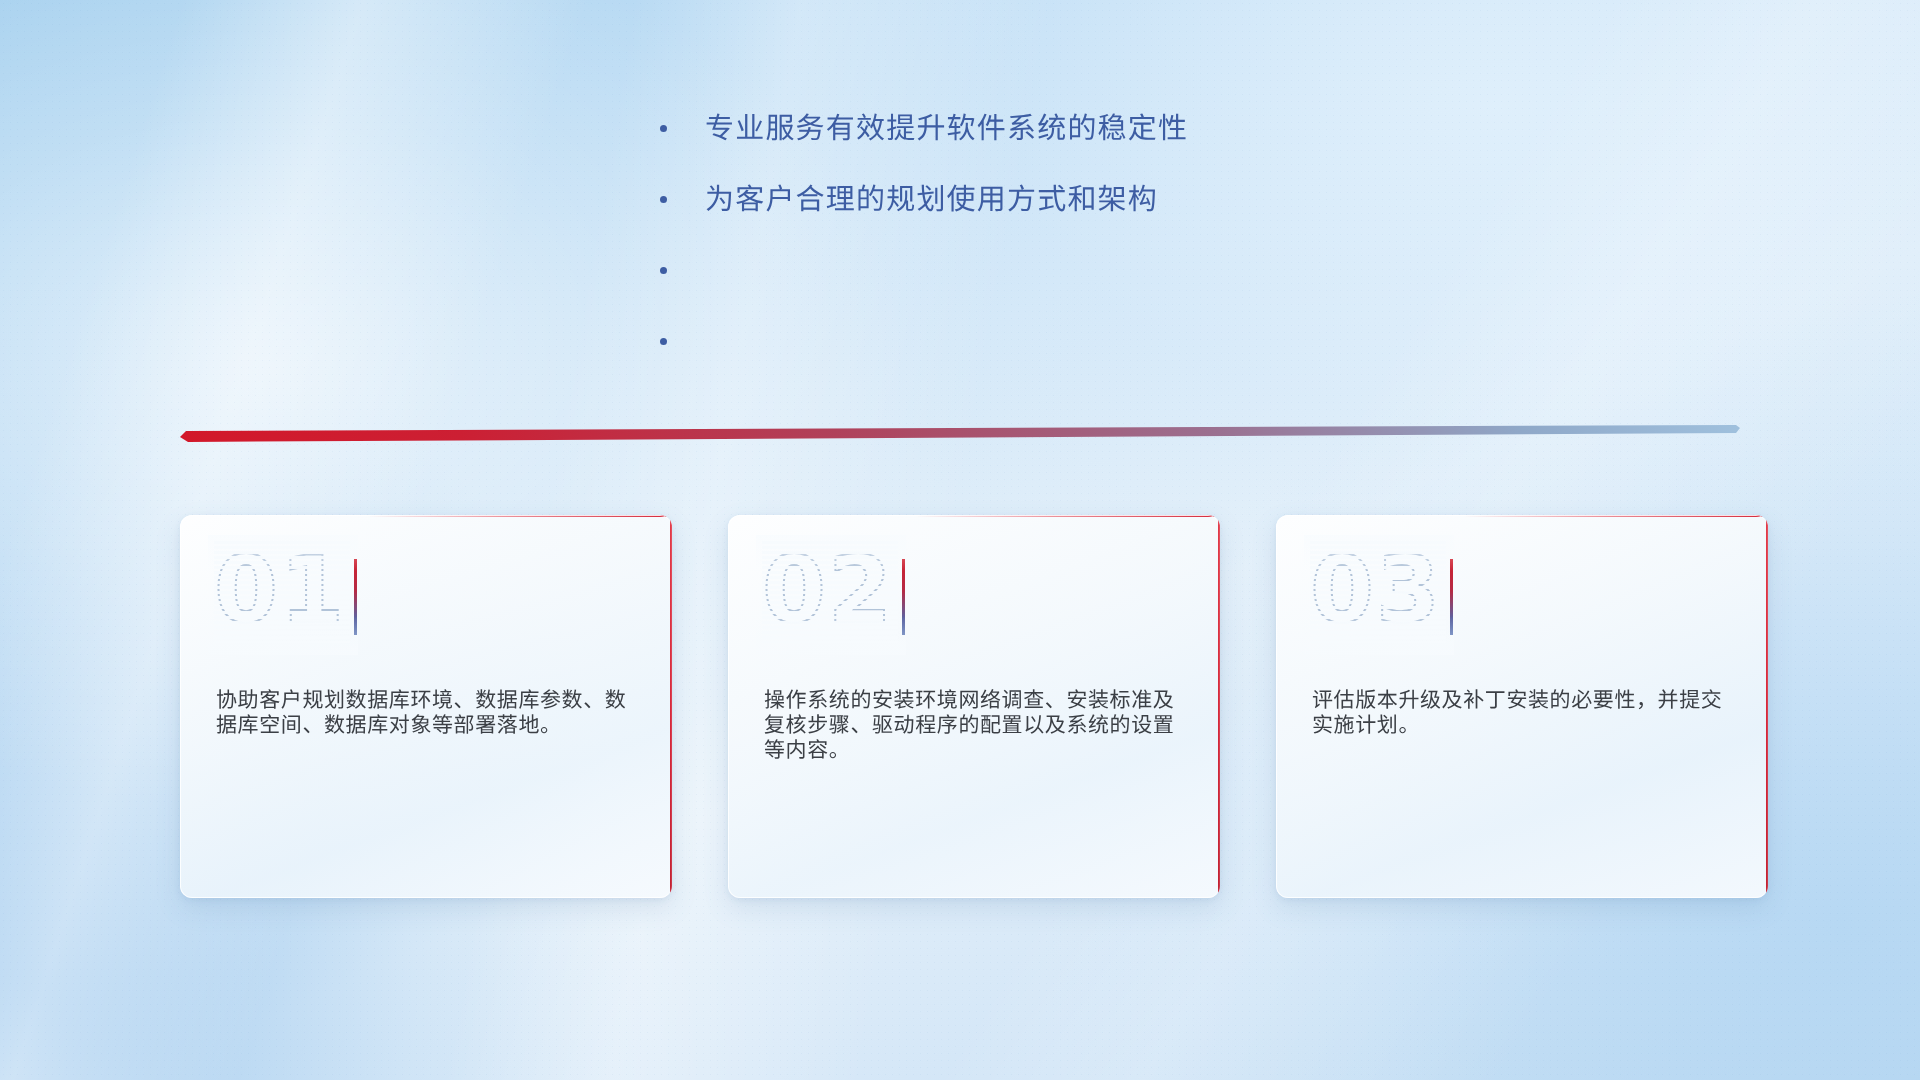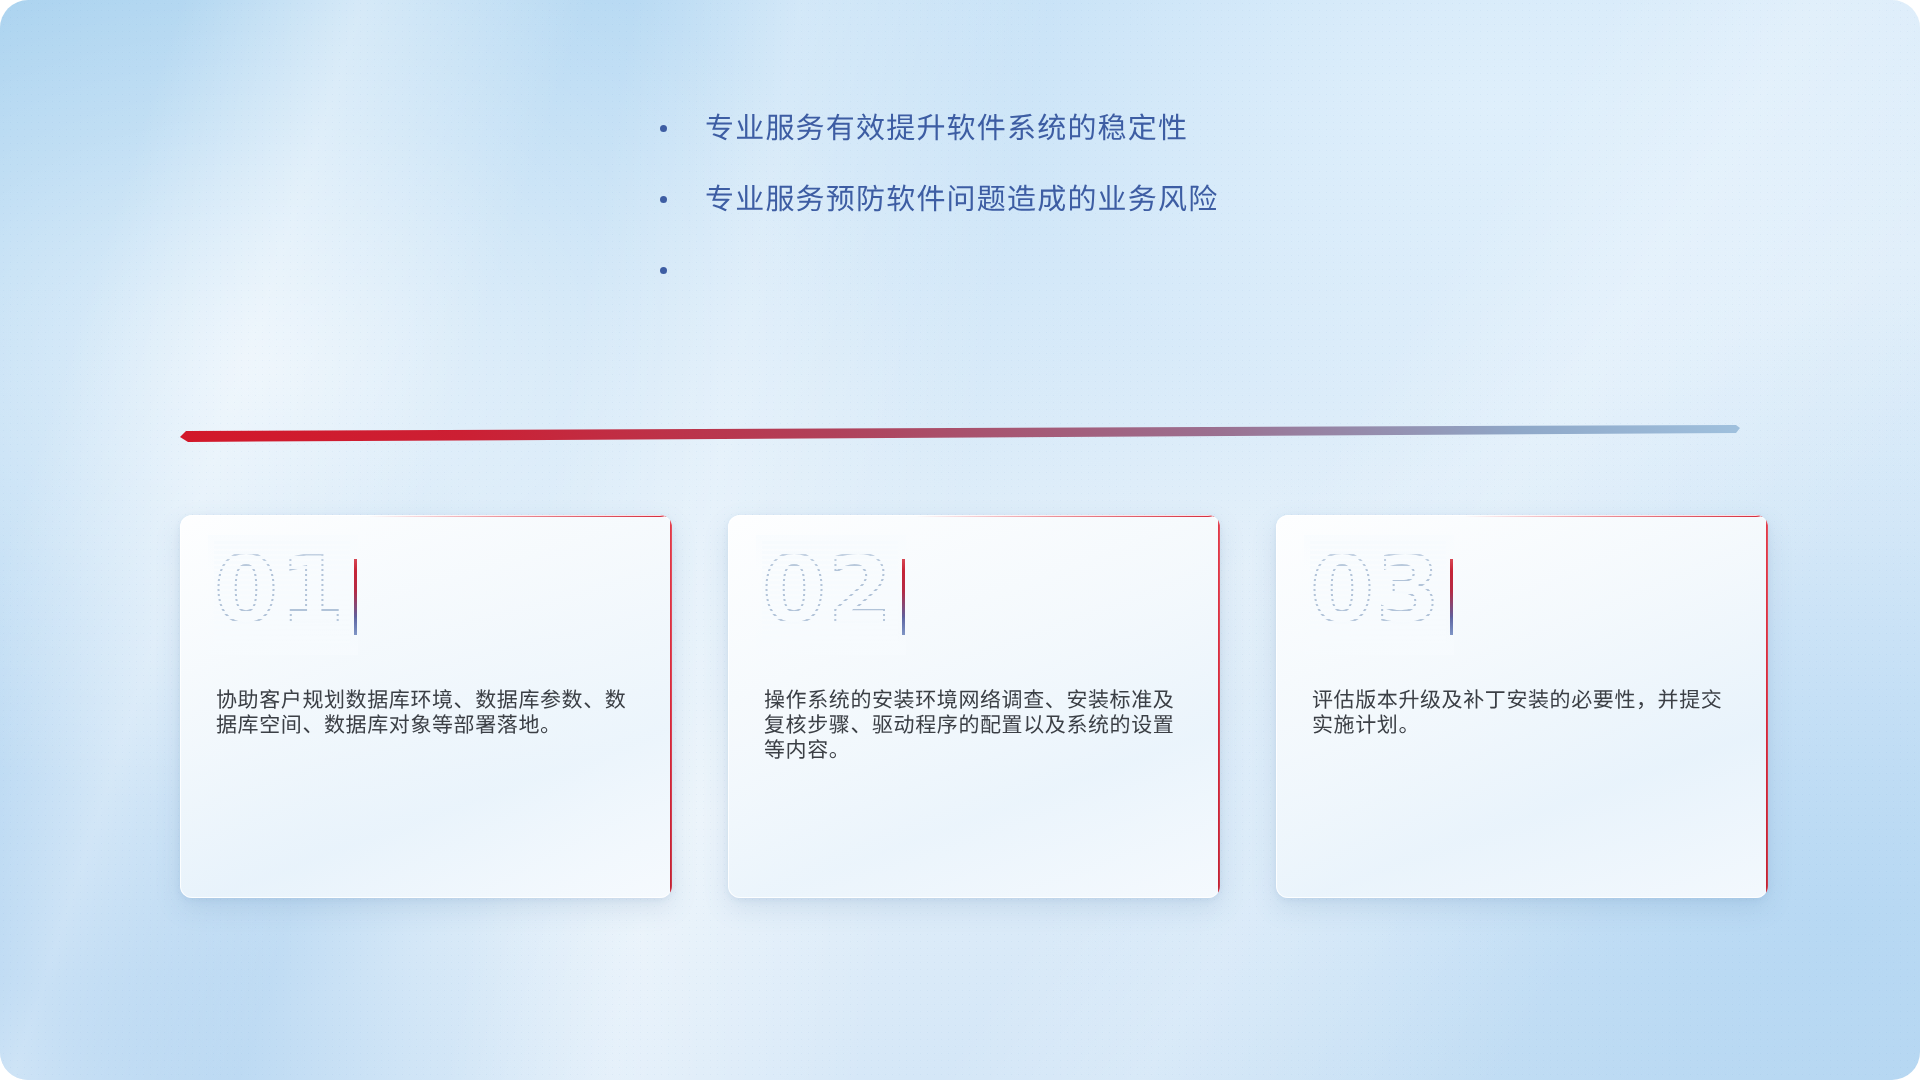--- a/index.html
+++ b/index.html
@@ -16,21 +16,20 @@
     position: relative;
     width: 1920px;
     height: 1080px;
     background:
       radial-gradient(ellipse 900px 620px at 14% 34%, rgba(255,255,255,0.55) 0%, rgba(255,255,255,0.18) 42%, rgba(255,255,255,0) 72%),
       radial-gradient(ellipse 1100px 700px at 78% 10%, rgba(224,240,252,0.85) 0%, rgba(210,232,250,0.35) 45%, rgba(255,255,255,0) 75%),
       radial-gradient(ellipse 1000px 800px at 96% 86%, rgba(178,214,243,0.75) 0%, rgba(190,222,246,0.25) 50%, rgba(255,255,255,0) 80%),
       radial-gradient(ellipse 760px 900px at 2% 92%, rgba(150,196,236,0.85) 0%, rgba(170,208,240,0.3) 50%, rgba(255,255,255,0) 80%),
       linear-gradient(155deg, #a9d2ef 0%, #bcdcf4 18%, #d6e9f8 40%, #e6f1fa 58%, #d3e6f7 78%, #b9d7f0 100%);
     overflow: hidden;
-    border-radius: 28px;
   }
 
   
   #slide::before {
     content: "";
     position: absolute;
     inset: 0;
     background:
       linear-gradient(108deg, rgba(255,255,255,0) 8%, rgba(255,255,255,0.42) 16%, rgba(255,255,255,0) 26%),
       linear-gradient(100deg, rgba(255,255,255,0) 30%, rgba(255,255,255,0.30) 38%, rgba(255,255,255,0) 50%),
@@ -229,24 +228,27 @@
 
 <div id="slide">
 
   <div class="bullets">
 
     <div class="bullet-row">
       <span class="bullet-dot"><i></i></span>
       <span class="bullet-text">专业服务有效提升软件系统的稳定性</span>
     </div>
 
-
     <div class="bullet-row">
       <span class="bullet-dot"><i></i></span>
-      <span class="bullet-text">专业服务预防软件问题造成的业务风险</span>
+      <span class="bullet-text">为客户合理的规划使用方式和架构</span>
+    </div>
+
+    <div class="bullet-row">
+      <span class="bullet-dot"><i></i></span>
     </div>
 
     <div class="bullet-row">
       <span class="bullet-dot"><i></i></span>
     </div>
 
   </div>
 
   <div class="divider-wrap">
     <svg width="1560" height="22" viewBox="0 0 1560 22" xmlns="http://www.w3.org/2000/svg">

